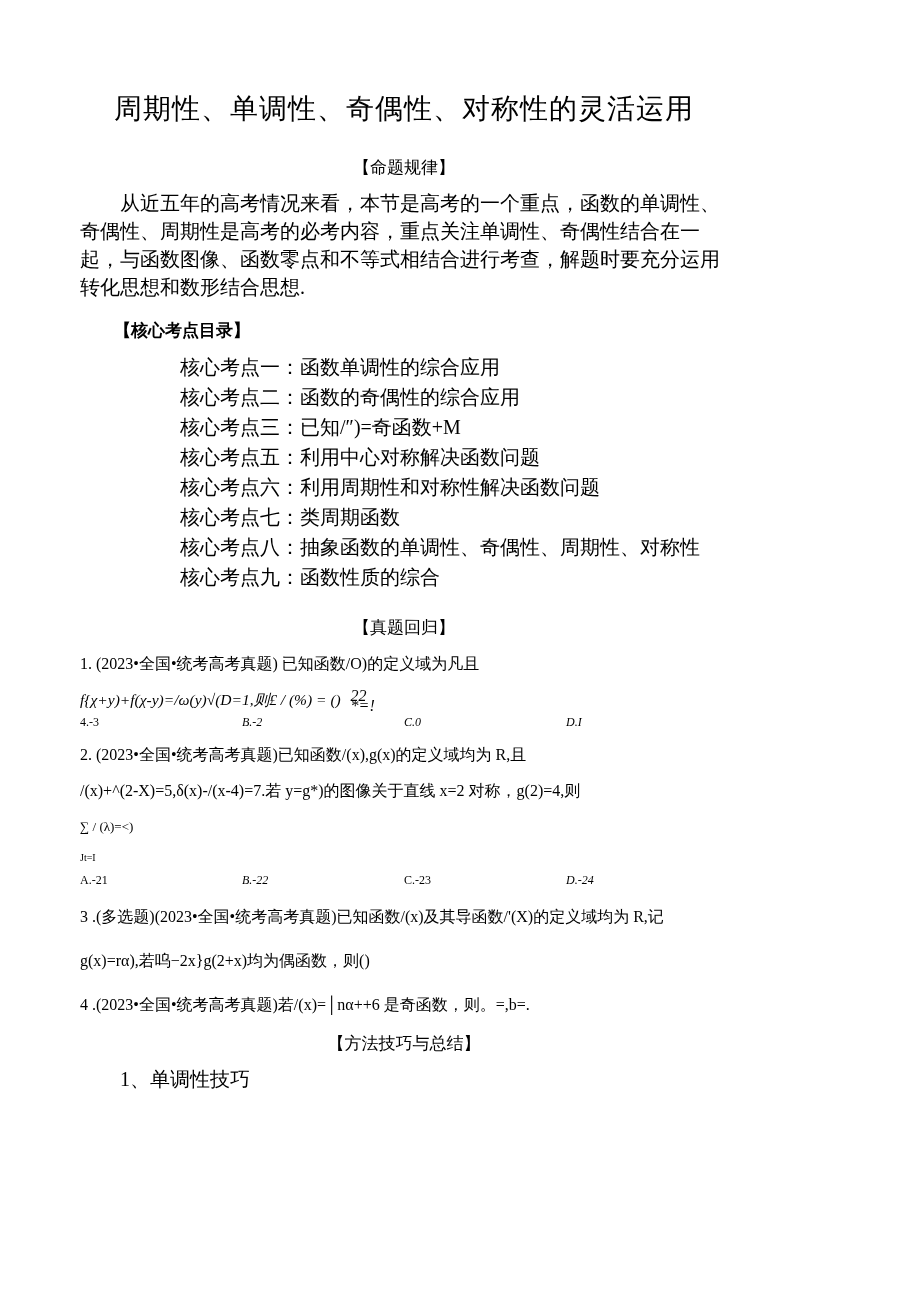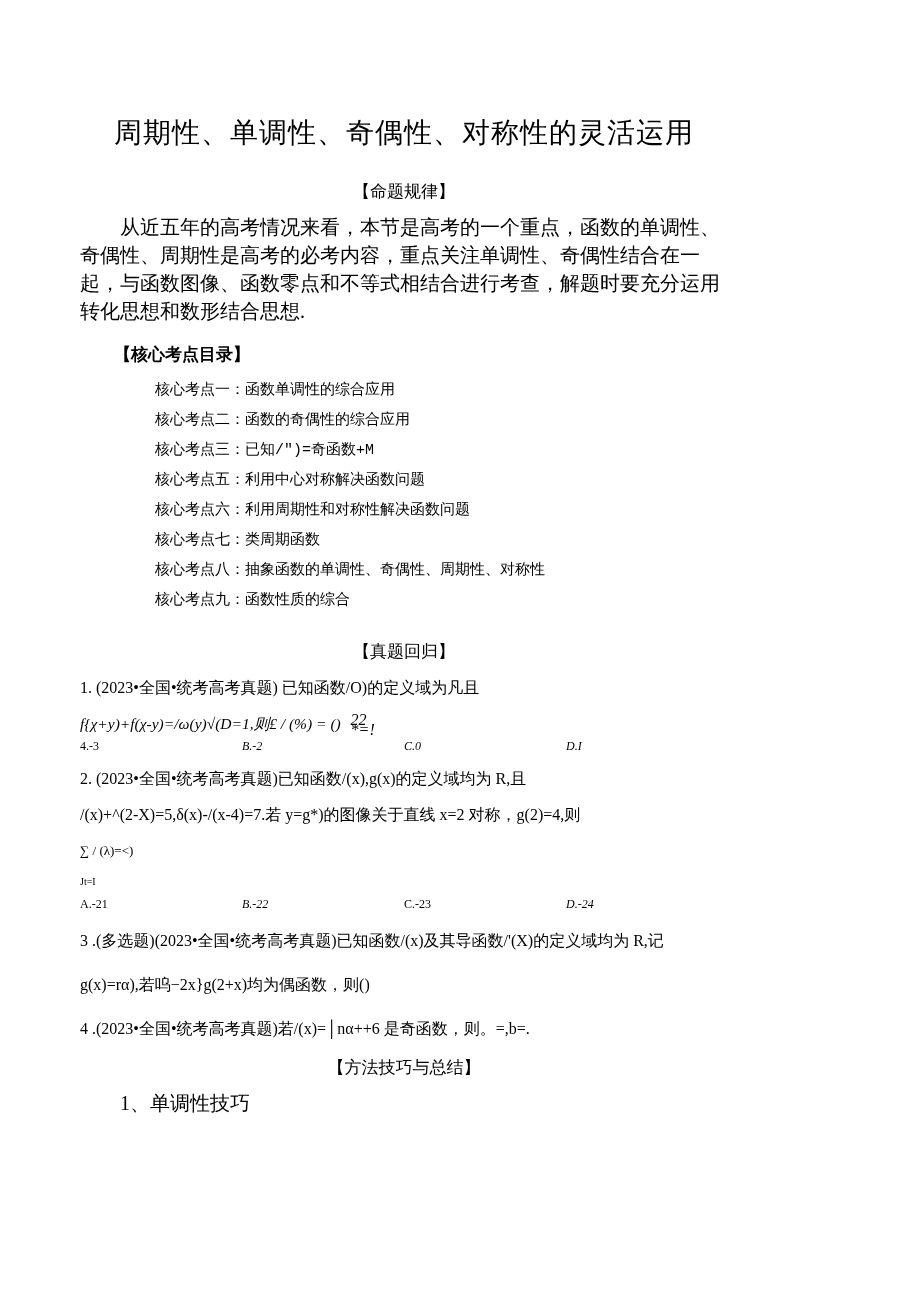--- a/index.html
+++ b/index.html
@@ -5,21 +5,21 @@
   body {
     margin: 0;
     padding: 0;
     background: #ffffff;
     font-family: "SimSun", "Microsoft YaHei", serif;
     color: #000000;
   }
   .page {
     width: 808px;
     min-height: 1301px;
-    padding: 114px 80px 40px 80px;
+    padding: 90px 80px 40px 80px;
     box-sizing: border-box;
   }
   .title {
     text-align: center;
     font-size: 28px;
     font-weight: 400;
     margin-bottom: 28px;
     letter-spacing: 1px;
   }
   .section-head {
@@ -33,23 +33,22 @@
     text-indent: 2em;
     margin-bottom: 6px;
   }
   .subhead {
     font-size: 17px;
     font-weight: 700;
     margin: 18px 0 10px 2em;
   }
   .list {
     margin-left: 5em;
-    font-size: 15px;
+    font-size: 20px;
     line-height: 30px;
-    font-family: Liberation Mono, monospace;
   }
   .list-item { }
   .mt-block { margin-top: 24px; }
   .q-item {
     font-size: 16px;
     line-height: 30px;
     margin-bottom: 6px;
   }
   .q-inline {
     font-size: 15.5px;

